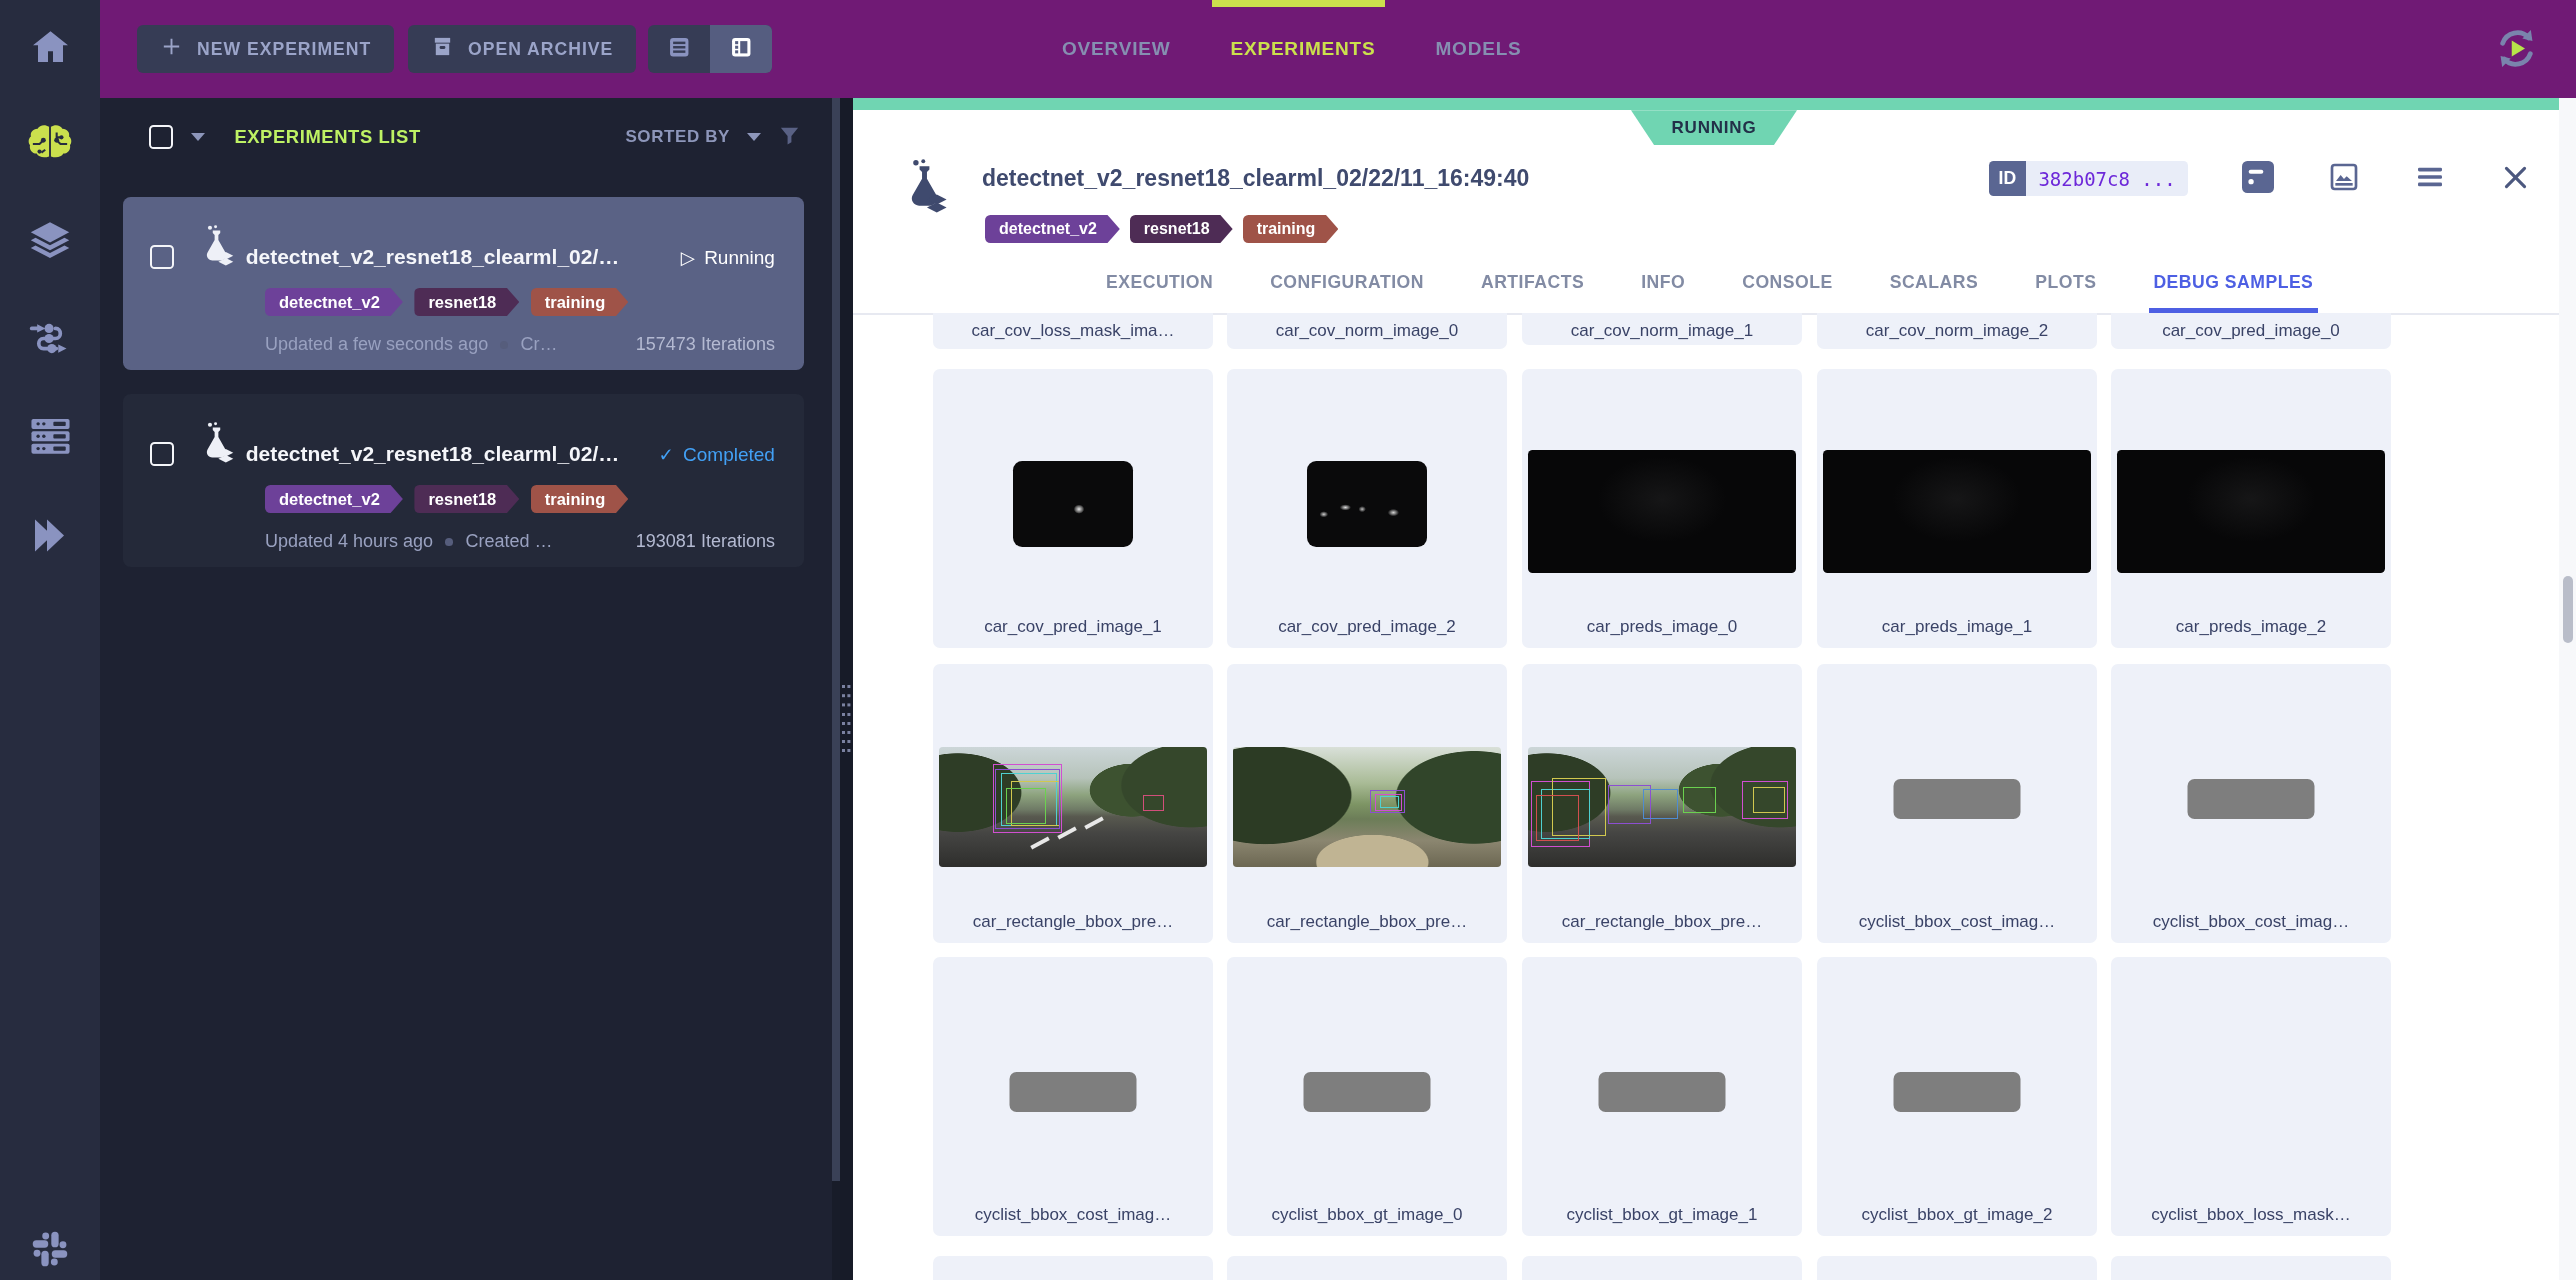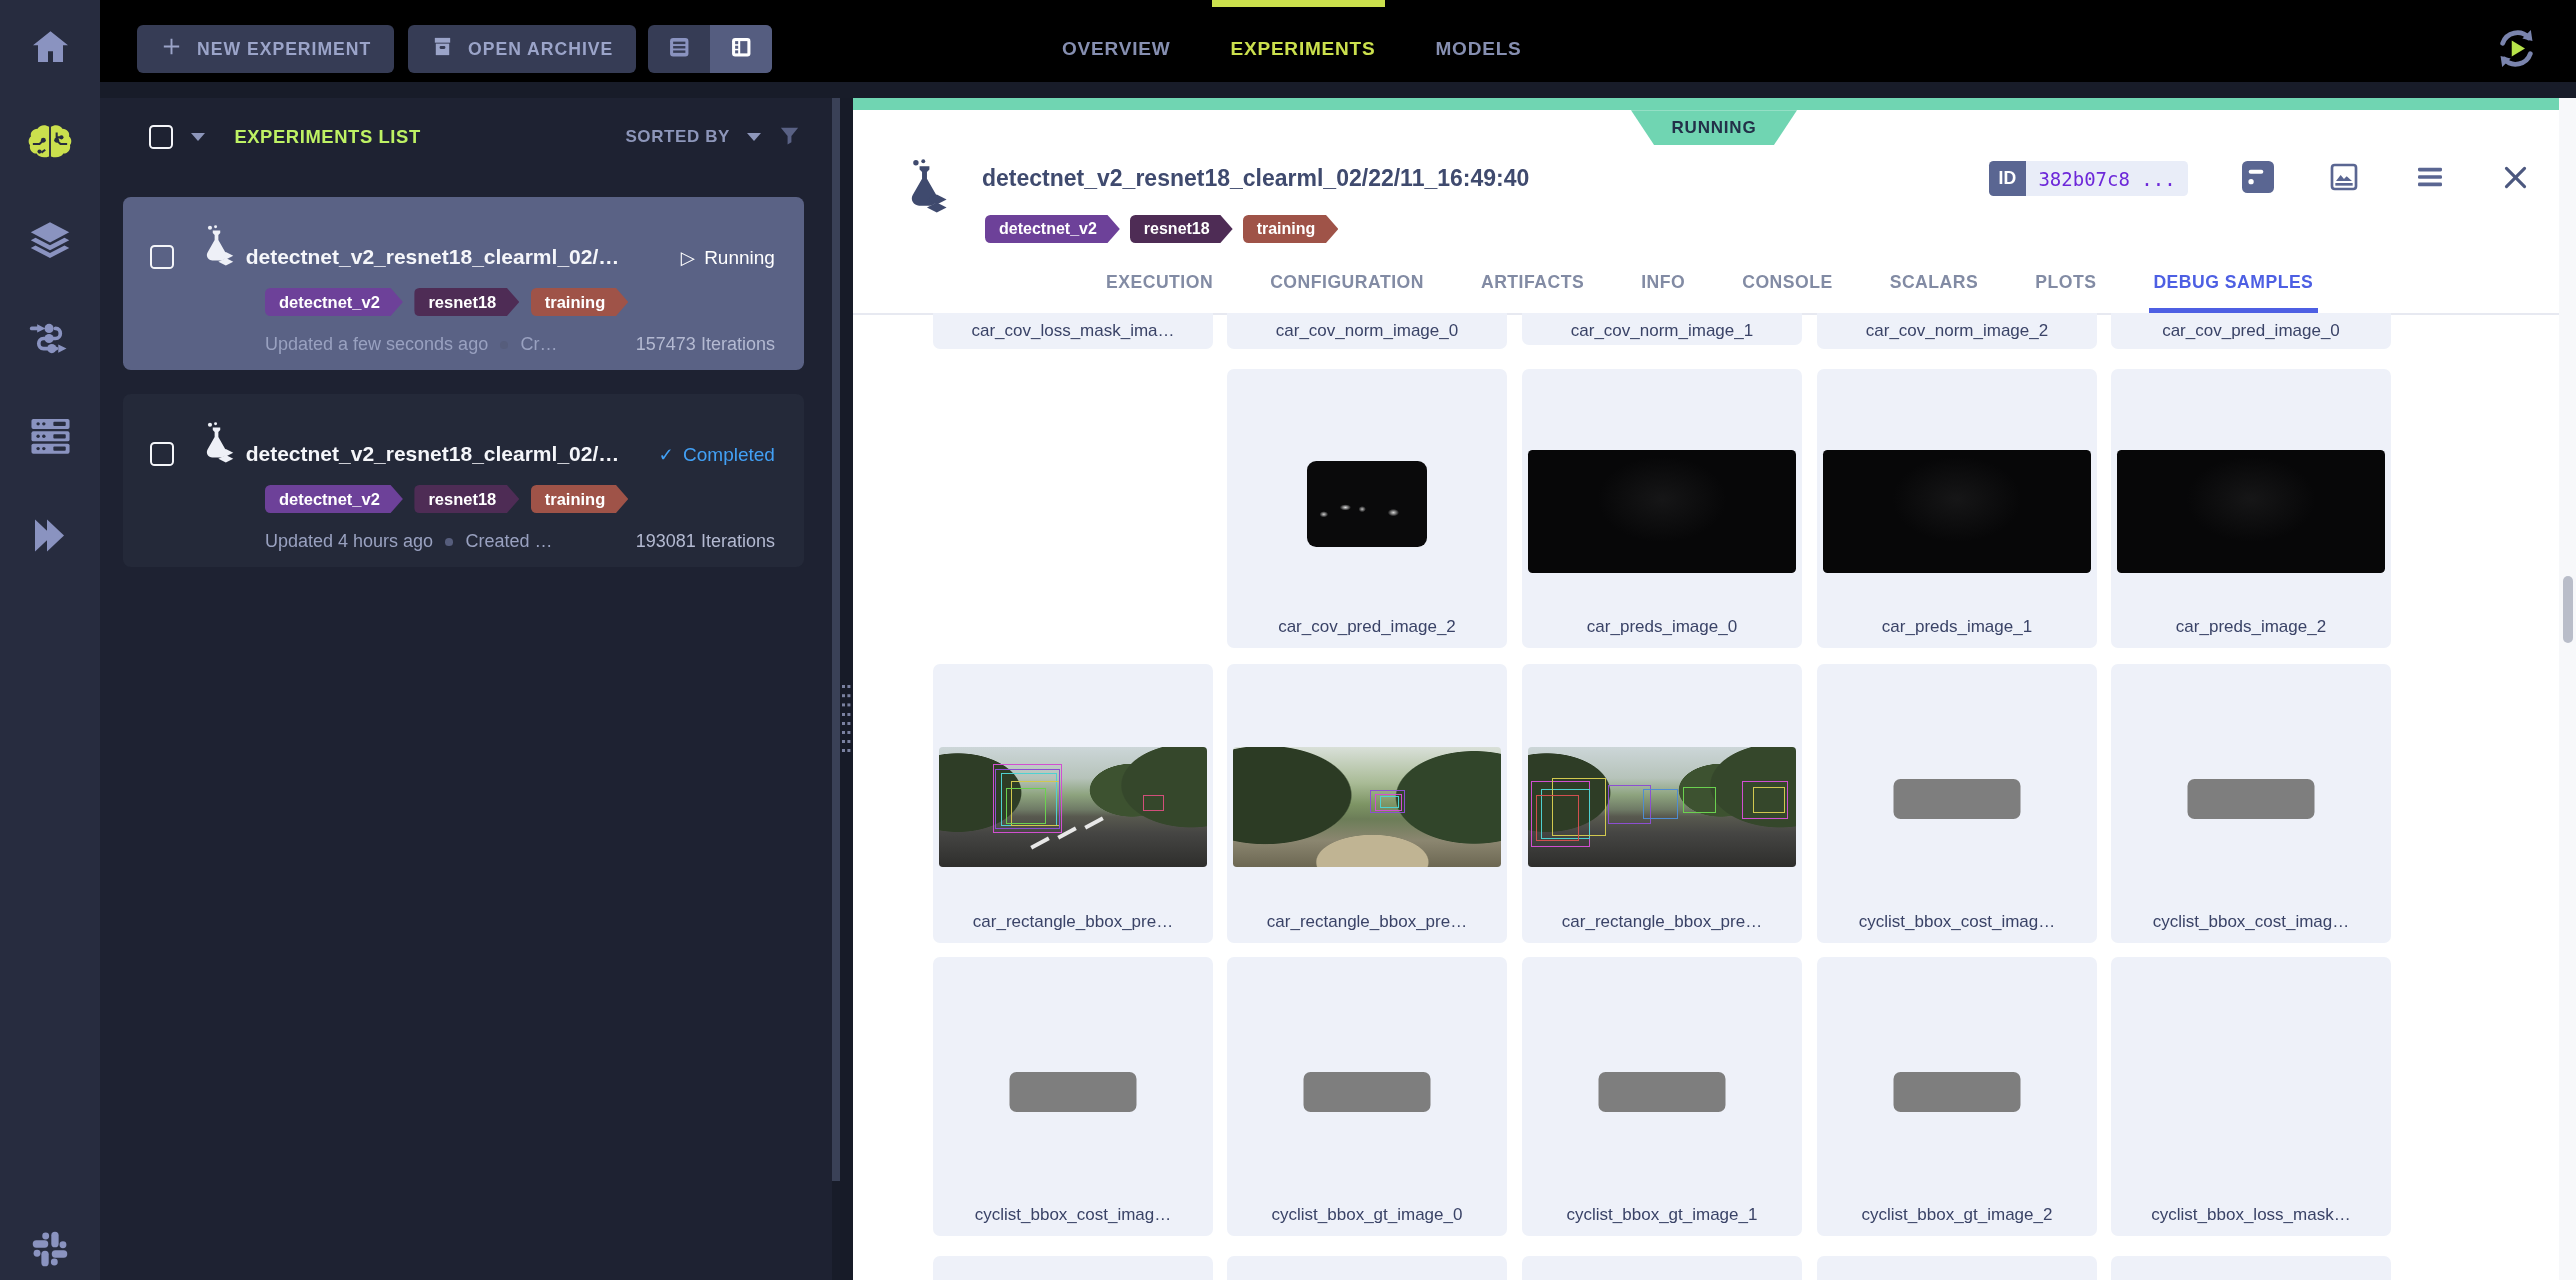--- a/index.html
+++ b/index.html
@@ -11,21 +11,21 @@
     position: relative;
     color: #9ba4c9;
   }
   
   .rail { position:absolute; left:0; top:0; width:100px; height:1280px; background:#272c3f; z-index:6; }
   .rail-item { position:absolute; left:0; width:100px; height:84px; display:flex; align-items:center; justify-content:center; color:#8a93c0; cursor:pointer; }
   .rail-item svg { width:44px; height:41px; fill:currentColor; }
   .rail-item.active { color:#cbe04d; }
 
   
-  .topbar { position:absolute; left:100px; top:0; width:2476px; height:82px; background:#000000; z-index:5; }
+  .topbar { position:absolute; left:100px; top:0; width:2476px; height:98px; background:#701a75; z-index:5; }
   .btn { position:absolute; top:25px; height:48px; display:flex; align-items:center; gap:14px;
          background:#363c55; color:#9ba4c9; border-radius:6.1px; padding:0 23px;
          font-size:17.6px; font-weight:700; letter-spacing:1px; cursor:pointer; }
   .btn svg { width:23px; height:23px; }
   .seg-group { position:absolute; top:25px; left:548px; width:124px; height:48px; background:#363c55; border-radius:6.1px; display:flex; overflow:hidden; }
   .seg { width:62px; height:48px; display:flex; align-items:center; justify-content:center; color:#8a93c0; cursor:pointer; }
   .seg.active { background:#555d80; color:#ffffff; }
   .seg svg { width:24.5px; height:24.5px; }
   .top-tabs { position:absolute; left:962px; top:0; height:98px; display:flex; align-items:center; gap:60px; }
   .top-tab { font-size:19px; font-weight:700; letter-spacing:0.8px; color:#868fb1; cursor:pointer; }
@@ -462,20 +462,24 @@
       </div>
       <div class="cell partial-top" style="left: 669px; top: 215px; height: 32px;">
         <div class="cell-label">car_cov_norm_image_1</div>
       </div>
       <div class="cell partial-top" style="left: 964px; top: 215px; height: 36px;">
         <div class="cell-label">car_cov_norm_image_2</div>
       </div>
       <div class="cell partial-top" style="left: 1258px; top: 215px; height: 36px;">
         <div class="cell-label">car_cov_pred_image_0</div>
       </div>
+      <div class="cell" style="left: 80px; top: 271px; height: 279px;">
+        <div class="thumb black-dot"></div>
+        <div class="cell-label">car_cov_pred_image_1</div>
+      </div>
       <div class="cell" style="left: 374px; top: 271px; height: 279px;">
         <div class="thumb black-smudge"></div>
         <div class="cell-label">car_cov_pred_image_2</div>
       </div>
       <div class="cell" style="left: 669px; top: 271px; height: 279px;">
         <div class="thumb black-wide"></div>
         <div class="cell-label">car_preds_image_0</div>
       </div>
       <div class="cell" style="left: 964px; top: 271px; height: 279px;">
         <div class="thumb black-wide"></div>

